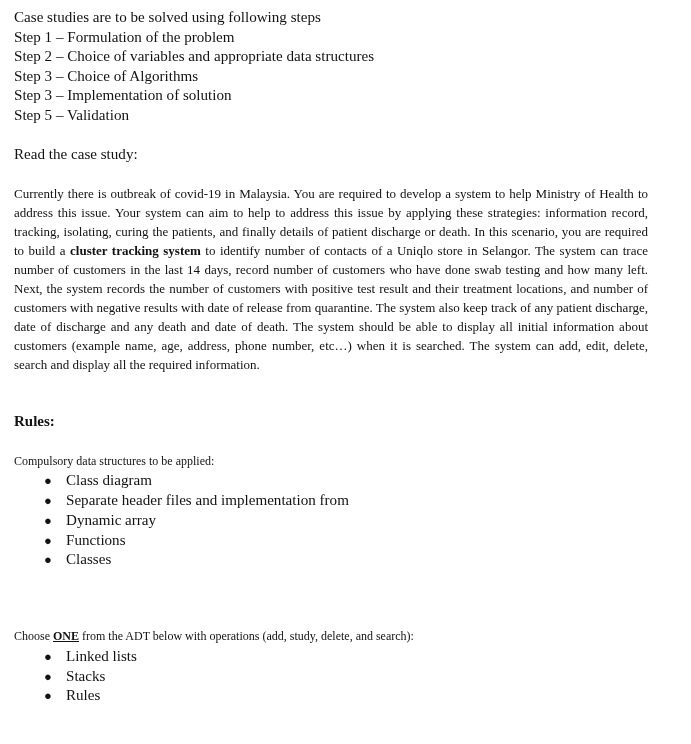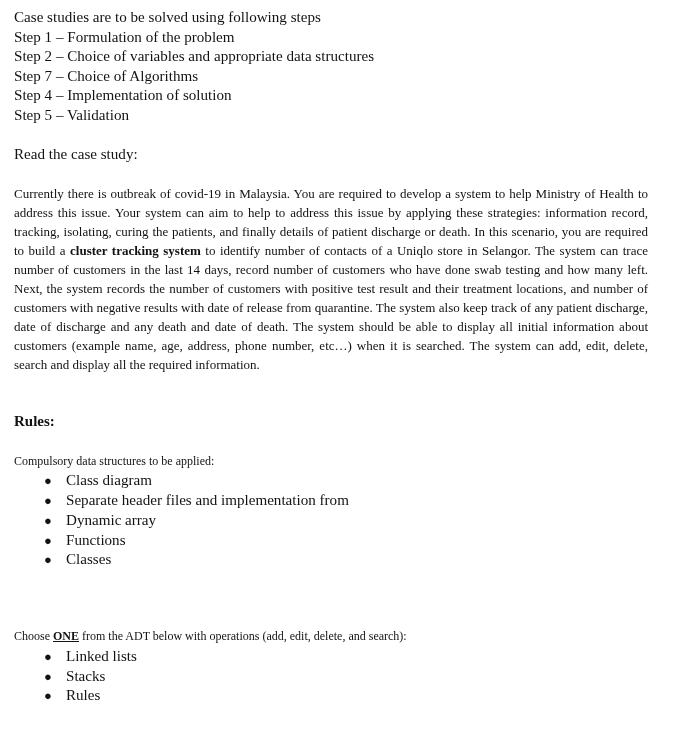--- a/index.html
+++ b/index.html
@@ -94,22 +94,22 @@
 <body>
 
 <div class="page">
   <div class="content">
 
     <div class="line">Case studies are to be solved using following steps</div>
 
     <div class="steps">
       <div class="line">Step 1 – Formulation of the problem</div>
       <div class="line">Step 2 – Choice of variables and appropriate data structures</div>
-      <div class="line">Step 7 – Choice of Algorithms</div>
-      <div class="line">Step 4 – Implementation of solution</div>
+      <div class="line">Step 3 – Choice of Algorithms</div>
+      <div class="line">Step 3 – Implementation of solution</div>
       <div class="line">Step 5 – Validation</div>
     </div>
 
     <div class="spacer-1"></div>
 
     <div class="line">Read the case study:</div>
 
     <div class="spacer-1"></div>
 
     <p class="para"><span>Currently there is outbreak of covid-19 in Malaysia. You are required to develop a system to help Ministry of Health to address this issue. Your system can aim to help to address this issue by applying these strategies: information record, tracking, isolating, curing the patients, and finally details of patient discharge or death. In this scenario, you are required to build a </span><b>cluster tracking system</b><span> to identify number of contacts of a Uniqlo store in Selangor. The system can trace number of customers in the last 14 days, record number of customers who have done swab testing and how many left. Next, the system records the number of customers with positive test result and their treatment locations, and number of customers with negative results with date of release from quarantine. The system also keep track of any patient discharge, date of discharge and any death and date of death. The system should be able to display all initial information about customers (example name, age, address, phone number, etc…) when it is searched. The system can add, edit, delete, search and display all the required information.</span></p>
@@ -126,21 +126,21 @@
       <li><span class="bullet-dot">●</span><span>Class diagram</span></li>
       <li><span class="bullet-dot">●</span><span>Separate header files and implementation from</span></li>
       <li><span class="bullet-dot">●</span><span>Dynamic array</span></li>
       <li><span class="bullet-dot">●</span><span>Functions</span></li>
       <li><span class="bullet-dot">●</span><span>Classes</span></li>
     </ul>
 
     <div class="spacer-3"></div>
     <div class="spacer-2"></div>
 
-    <div class="lead"><span>Choose </span><span class="u-bold">ONE</span><span> from the ADT below with operations (add, edit, delete, and search):</span></div>
+    <div class="lead"><span>Choose </span><span class="u-bold">ONE</span><span> from the ADT below with operations (add, study, delete, and search):</span></div>
 
     <ul class="bullets">
       <li><span class="bullet-dot">●</span><span>Linked lists</span></li>
       <li><span class="bullet-dot">●</span><span>Stacks</span></li>
       <li><span class="bullet-dot">●</span><span>Rules</span></li>
     </ul>
 
   </div>
 </div>
 

